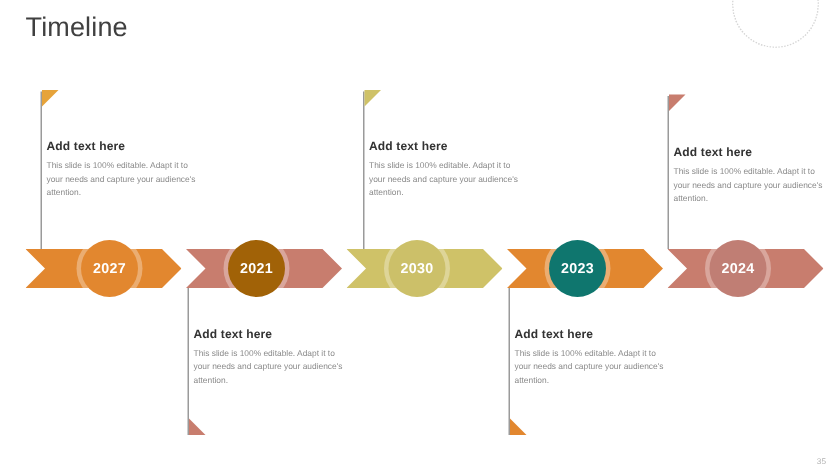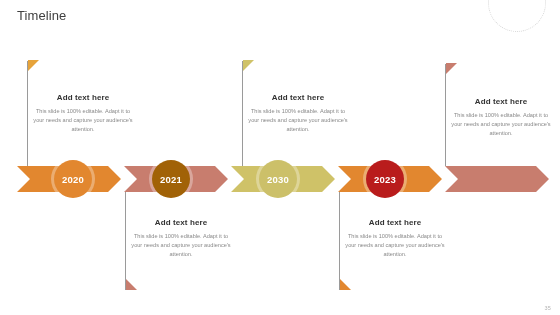--- a/index.html
+++ b/index.html
@@ -23,21 +23,21 @@
     height: 315px;
     background: #ffffff;
     overflow: hidden;
   }
 
   
   .slide-title {
     position: absolute;
     left: 17px;
     top: 8px;
-    font-size: 13px;
+    font-size: 18px;
     font-weight: 400;
     color: #404040;
     letter-spacing: 0.1px;
     white-space: nowrap;
   }
 
   
   .deco-circle {
     position: absolute;
     right: 14px;
@@ -115,21 +115,20 @@
   .flag.up {
     
     border-left: 11px solid currentColor;
     border-top: 11px solid transparent;
   }
 
   
   .text-block {
     position: absolute;
     width: 104px;
-    text-align: center;
   }
   .tb-heading {
     font-size: 8px;
     font-weight: 700;
     color: #333333;
     margin: 0 0 5px 0;
     letter-spacing: 0.1px;
   }
   .tb-body {
     font-size: 5.6px;
@@ -184,37 +183,40 @@
   <div class="connector" style="left:125px; top:192px; height:98px;"></div>
   <div class="flag up" style="left:126px; top:279px; color:#C87D6E;"></div>
 
   <div class="connector" style="left:339px; top:192px; height:98px;"></div>
   <div class="flag up" style="left:340px; top:279px; color:#E2872F;"></div>
 
   <div class="timeline-band">
 
     <div class="chevron" style="left:17px; width:104px; background:#E2872F;"></div>
     <div class="year-badge" style="left:54px; background:#E2872F;">
-      <span>2020</span>
+      <span>2027</span>
     </div>
 
     <div class="chevron" style="left:124px; width:104px; background:#C87D6E;"></div>
     <div class="year-badge" style="left:152px; background:#a16207;">
       <span>2021</span>
     </div>
 
     <div class="chevron" style="left:231px; width:104px; background:#CFC268;"></div>
     <div class="year-badge" style="left:259px; background:#CCC069;">
       <span>2030</span>
     </div>
 
     <div class="chevron" style="left:338px; width:104px; background:#E2872F;"></div>
-    <div class="year-badge" style="left:366px; background:#b91c1c;">
+    <div class="year-badge" style="left:366px; background:#0f766e;">
       <span>2023</span>
     </div>
 
     <div class="chevron" style="left:445px; width:104px; background:#C87D6E;"></div>
+    <div class="year-badge" style="left:473px; background:#C07E74;">
+      <span>2024</span>
+    </div>
 
   </div>
 
   <div class="page-number">35</div>
 
 </div>
 
 </body></html>

